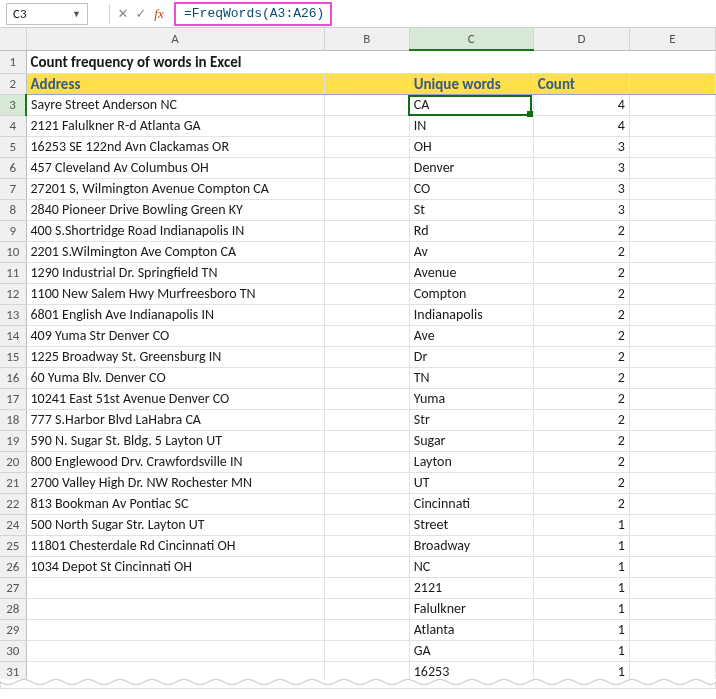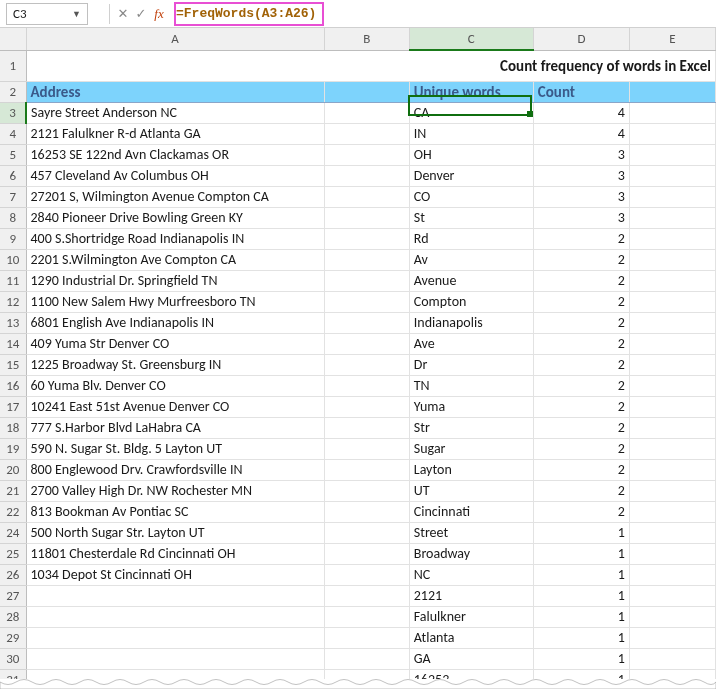--- a/index.html
+++ b/index.html
@@ -48,26 +48,25 @@
     color: #888;
     font-size: 13px;
   }
   .fb-icon.fx { font-style: italic; font-family: "Times New Roman", serif; color: #c2410c; }
   .formula-input {
     flex: 0 0 auto;
     border: 2px solid #e84fd4;
     height: 24px;
     display: flex;
     align-items: center;
-    padding: 0 6px 0 0;
+    padding: 0 6px 0 8px;
     margin-left: 6px;
     font-family: Consolas, "Courier New", monospace;
     font-size: 13px;
-    color: #a16207;
-    font-weight: bold;
+    color: #0c4a6e;
   }
 
   .grid-wrap {
     position: relative;
     overflow: hidden;
     height: 661px;
   }
   table.grid {
     border-collapse: collapse;
     table-layout: fixed;
@@ -112,26 +111,26 @@
     padding: 0 4px;
     height: 21px;
     white-space: nowrap;
     overflow: hidden;
     font-size: 14px;
     vertical-align: middle;
   }
   td.num { text-align: right; }
   tr.title-row td {
     font-weight: bold;
-    text-align: right;
+    text-align: left;
     font-size: 15px;
-    height: 31px;
+    height: 23px;
   }
   tr.header-row td {
-    background: #7dd3fc;
+    background: #fde047;
     font-weight: bold;
     color: #3a5a8a;
     border-top: 1px solid #8aa5c8;
     border-bottom: 1px solid #8aa5c8;
     font-size: 15px;
   }
   
   .sel-cell {
     position: absolute;
     border: 2px solid #0f6e0f;

